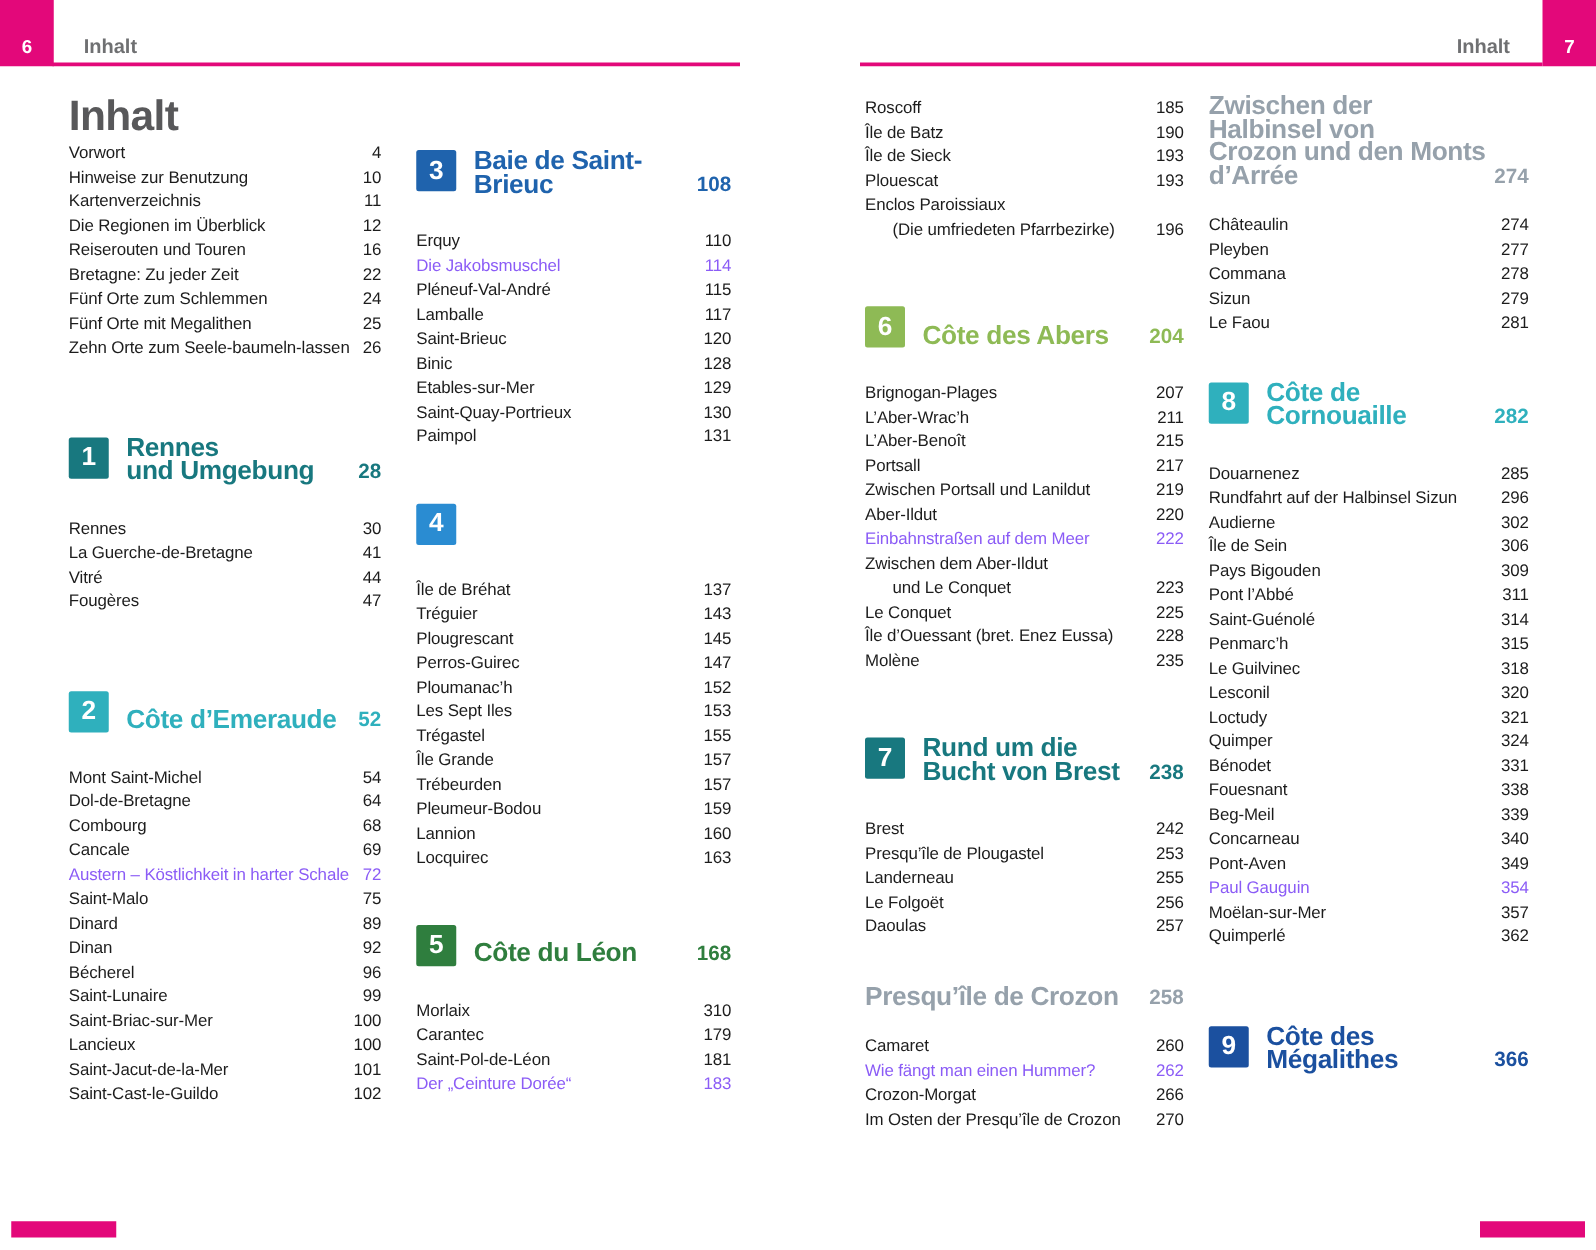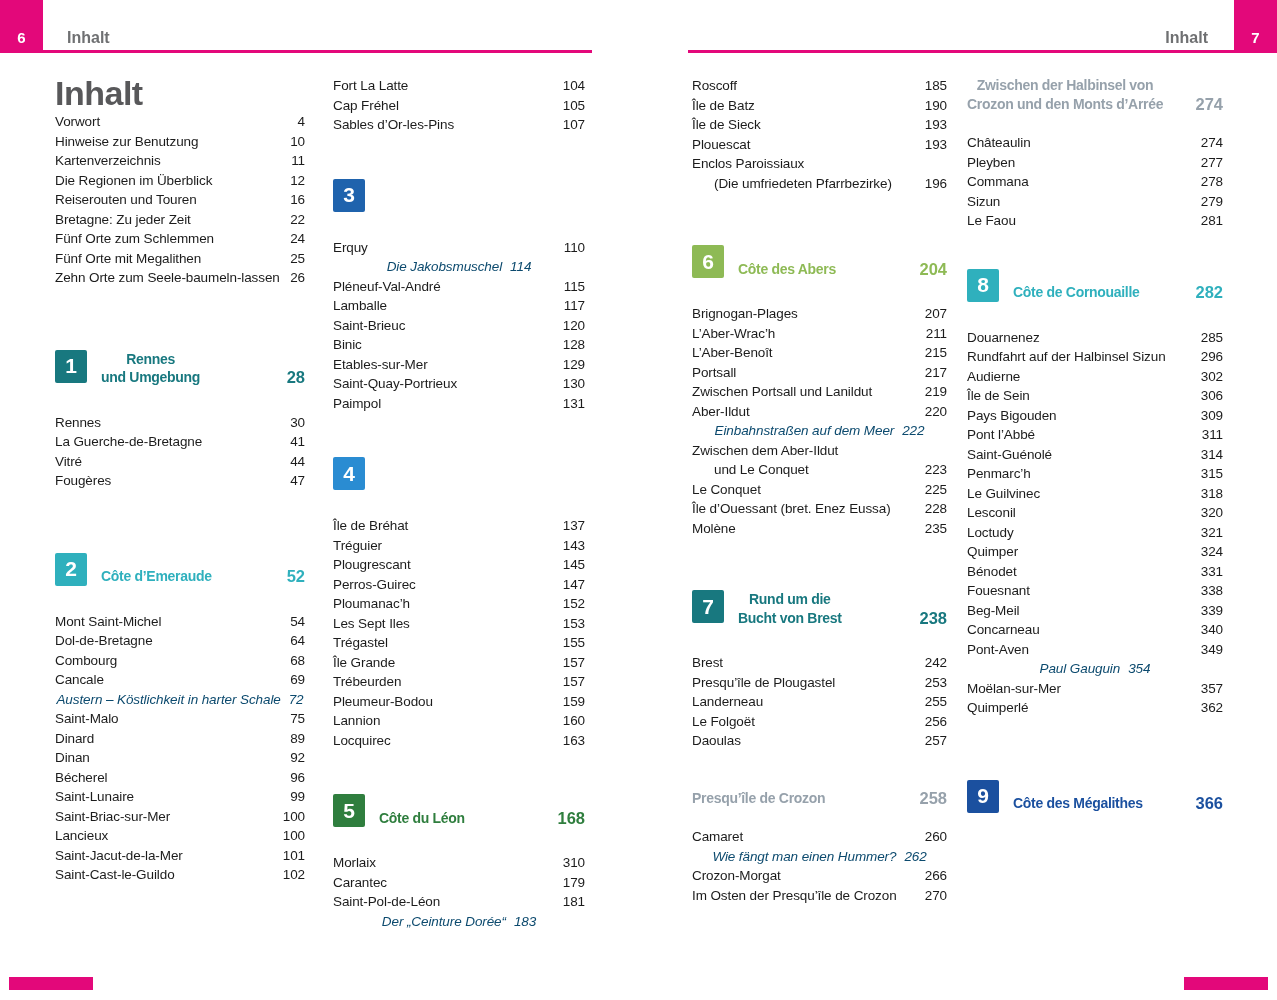--- a/index.html
+++ b/index.html
@@ -34,29 +34,29 @@
   .col-3{left:967px;top:76px;width:256px;}
   
   .toc-title{font-size:34px;line-height:38px;font-weight:bold;color:#58585a;letter-spacing:-0.5px;}
   .toc-title + .toc-list{}
   
   .toc-list{margin:0;}
   .row{display:flex;justify-content:space-between;align-items:baseline;
        font-size:13.5px;line-height:19.5px;letter-spacing:-0.1px;}
   .row .lbl{white-space:nowrap;}
   .row .pg{margin-left:8px;}
-  .row.it{font-style:italic;color:#0c4a6e;justify-content:center;}
+  .row.it{color:#8b5cf6;}
   .row.ind{padding-left:22px;}
   
   .sec{display:flex;margin-bottom:26px;}
   .badge{flex:none;width:32px;height:33px;margin-right:14px;border-radius:2px;
          display:flex;align-items:center;justify-content:center;
          color:#fff;font-size:21px;font-weight:bold;}
   .sec-body{flex:1;display:flex;align-items:flex-end;justify-content:space-between;min-height:33px;}
-  .sec-line{font-size:14px;line-height:18.5px;font-weight:bold;letter-spacing:-0.3px;text-align:center;}
+  .sec-line{font-size:21px;line-height:18.5px;font-weight:bold;letter-spacing:-0.3px;}
   .sec-page{font-size:16.5px;line-height:18.5px;font-weight:bold;margin-left:6px;}
   
   .gray{margin-bottom:20px;color:#96a1ab;}
   .gray .sec-body{min-height:0;}
   
   .mt-a{margin-top:62px;}
   .mt-b{margin-top:52px;}
   .mt-c{margin-top:44px;}
   .mt-d{margin-top:38px;}
 </style>
@@ -205,36 +205,28 @@
         <span class="lbl">Saint-Jacut-de-la-Mer</span>
         <span class="pg">101</span>
       </div>
       <div class="row">
         <span class="lbl">Saint-Cast-le-Guildo</span>
         <span class="pg">102</span>
       </div>
     </div>
   </div>
 <div class="col col-1">
-    <div class="toc-list">
-      <div class="row">
-        <span class="lbl">Fort La Latte</span>
-        <span class="pg">104</span>
-      </div>
-      <div class="row">
-        <span class="lbl">Cap Fréhel</span>
-        <span class="pg">105</span>
-      </div>
-      <div class="row">
-        <span class="lbl">Sables d’Or-les-Pins</span>
-        <span class="pg">107</span>
-      </div>
-    </div>
     <div class="sec mt-c" style="color: rgb(31, 99, 173);">
       <div class="badge" style="background: rgb(31, 99, 173);">3</div>
+      <div class="sec-body">
+        <div class="sec-title">
+          <div class="sec-line">Baie de Saint-Brieuc</div>
+        </div>
+        <div class="sec-page">108</div>
+      </div>
     </div>
     <div class="toc-list">
       <div class="row">
         <span class="lbl">Erquy</span>
         <span class="pg">110</span>
       </div>
       <div class="row it">
         <span class="lbl">Die Jakobsmuschel</span>
         <span class="pg">114</span>
       </div>

